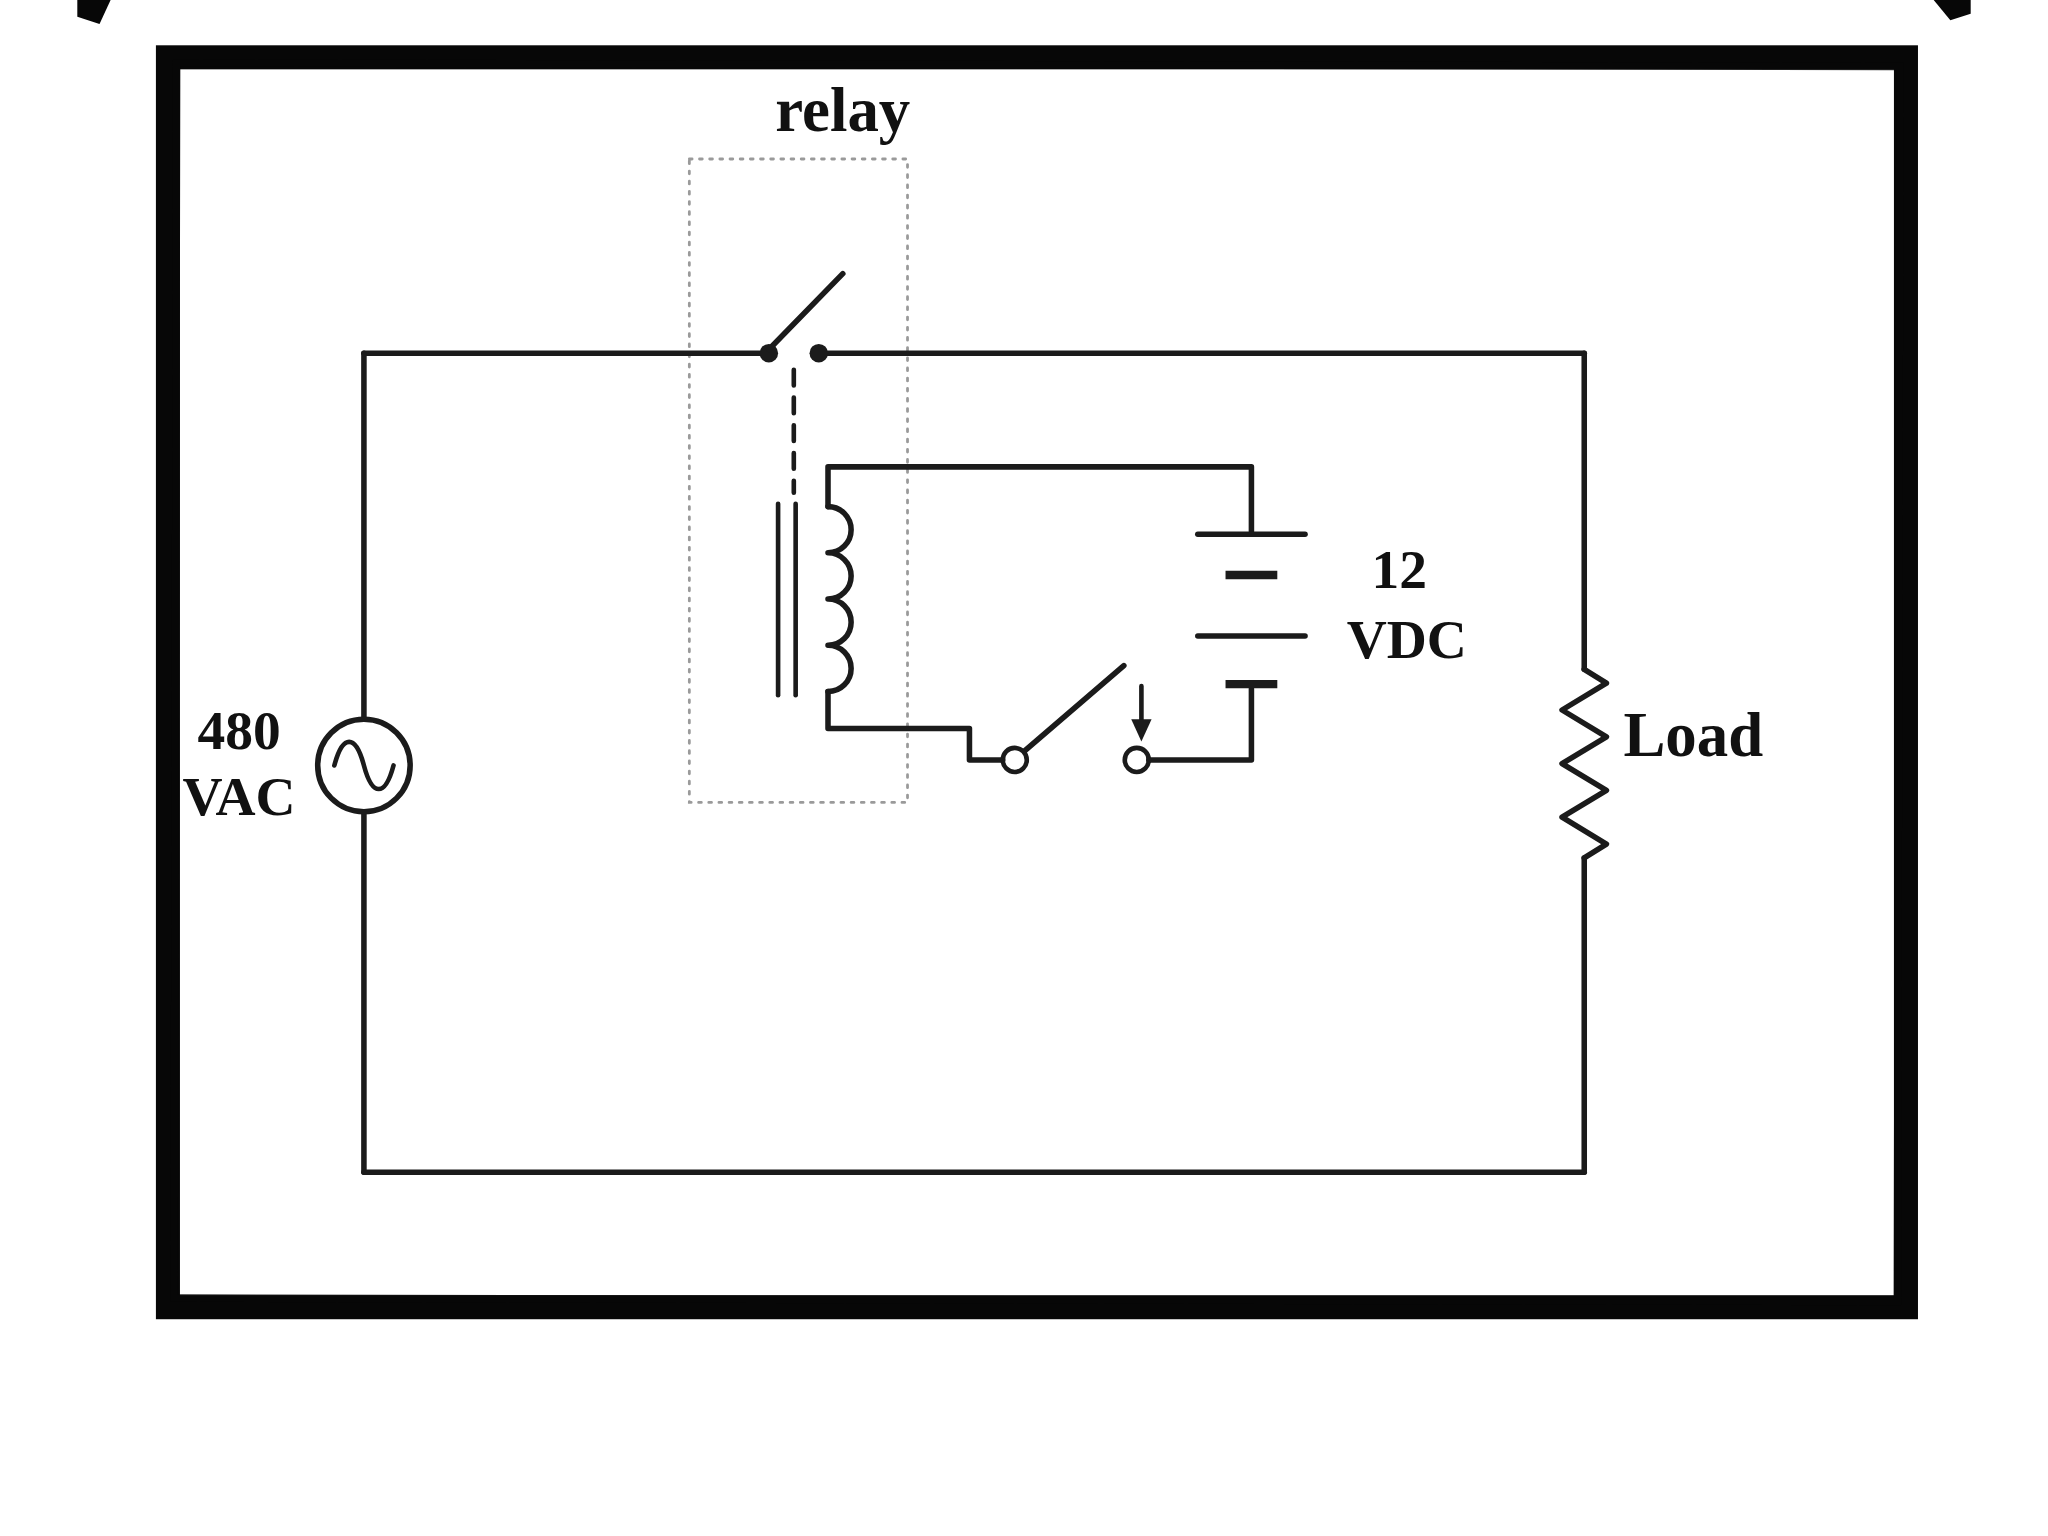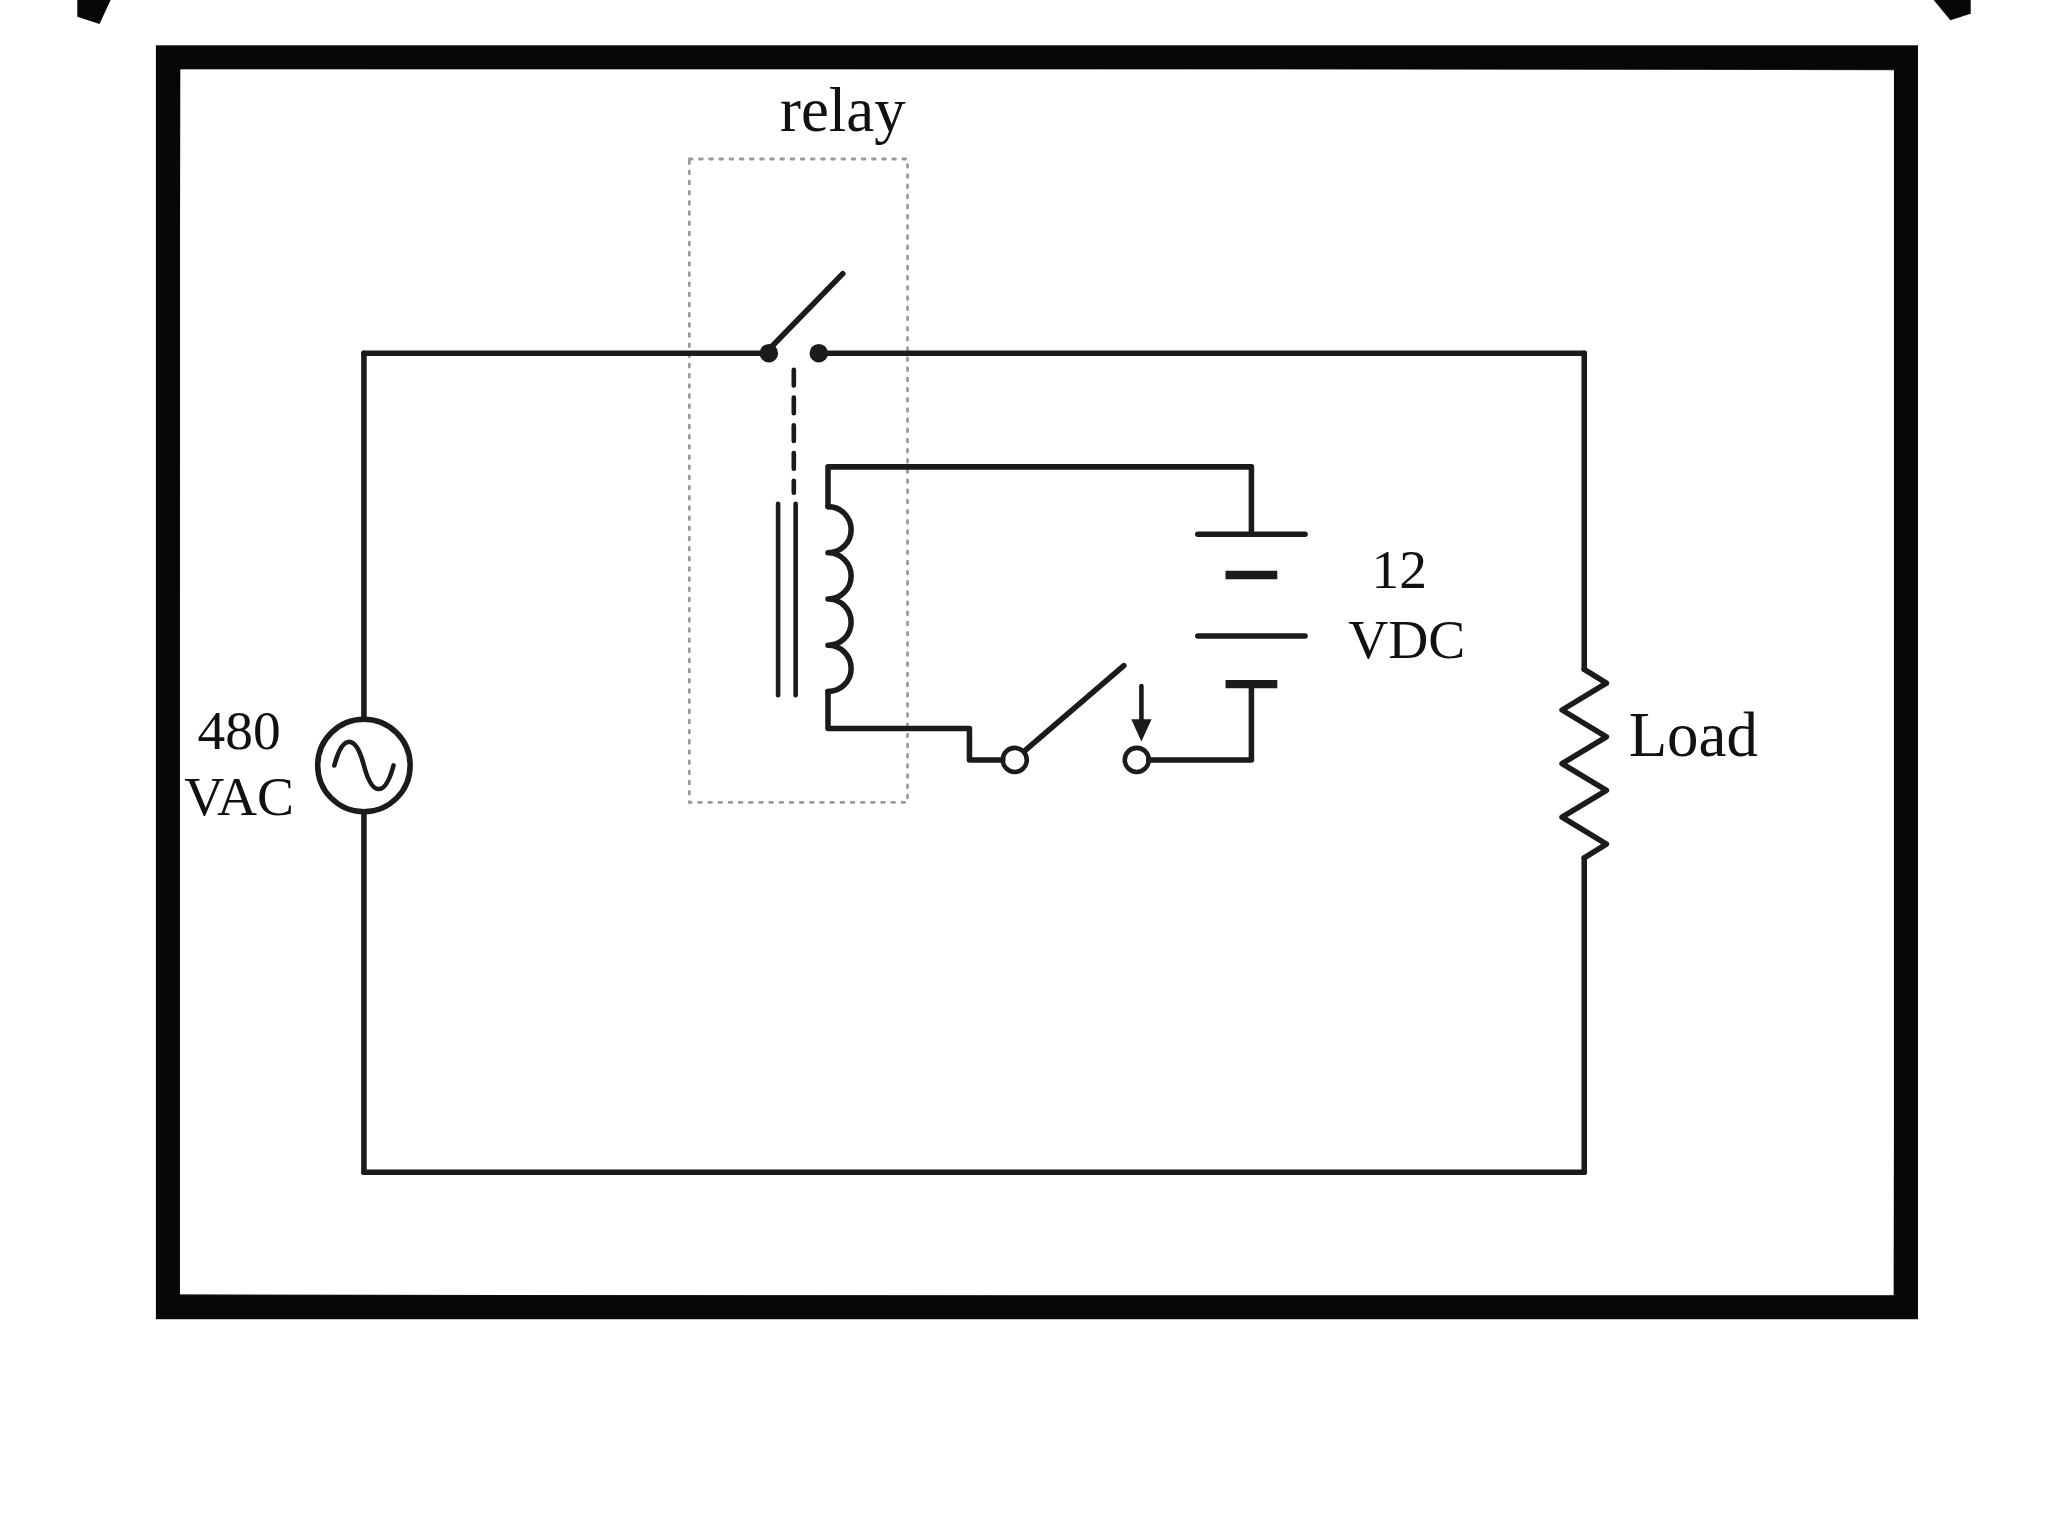--- a/index.html
+++ b/index.html
@@ -6,20 +6,21 @@
     margin: 0;
     padding: 0;
     background: #ffffff;
   }
   .stage {
     position: relative;
     width: 2048px;
     height: 1420px;
     background: var(--background, #ffffff);
     overflow: hidden;
+    font-weight: bold;
   }
   svg { display: block; width: 100%; height: 100%; }
 
   .wire {
     stroke: var(--line, #1b1b1b);
     stroke-width: 6;
     fill: none;
     stroke-linecap: round;
     stroke-linejoin: round;
   }

